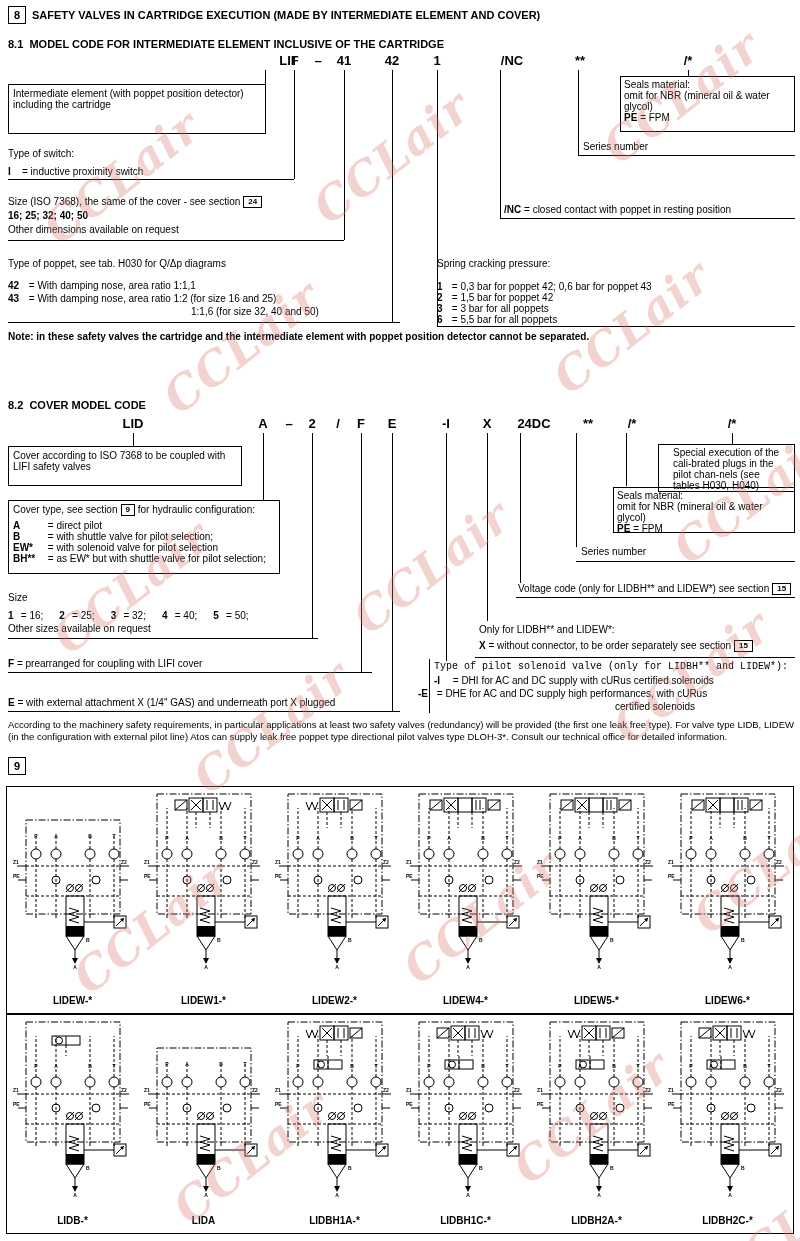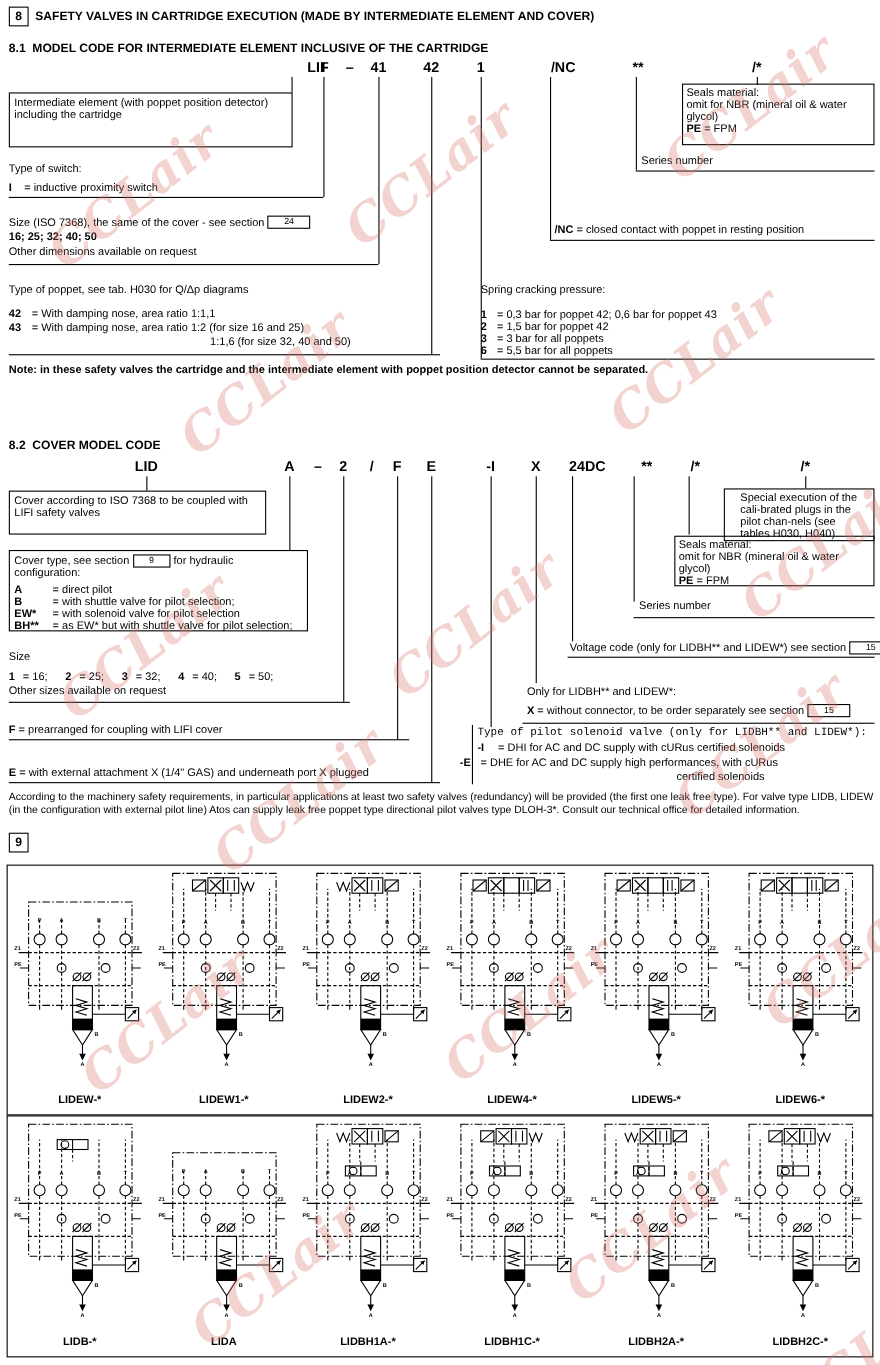--- a/index.html
+++ b/index.html
@@ -10,22 +10,22 @@
   .b{font-weight:bold;}
   .f9{font-size:9px;}
   .f95{font-size:9.5px;}
   .f11{font-size:11px;}
   .box{position:absolute;border:1px solid #000;font-size:10px;padding:3px 4px;box-sizing:border-box;}
   .vl{position:absolute;width:1px;background:#000;}
   .hl{position:absolute;height:1px;background:#000;}
   .code{position:absolute;font-weight:bold;font-size:13px;transform:translateX(-50%);white-space:nowrap;}
   .numbox{position:absolute;width:16px;height:16px;border:1.5px solid #000;font-weight:bold;
           font-size:11px;display:flex;align-items:center;justify-content:center;}
-  .ref{display:inline-block;border:1px solid #000;font-size:8px;line-height:10px;padding:0 14px;
-       vertical-align:1px;margin-left:3px;}
+  .ref{display:inline-block;border:1px solid #000;font-size:8px;line-height:10px;padding:0 4px;
+       vertical-align:1px;margin-left:3px;font-weight:bold;}
   .kv .k{display:inline-block;font-weight:bold;}
   .rowbox{position:absolute;border:1.5px solid #000;display:flex;}
   .cell{position:relative;flex:1;display:flex;flex-direction:column;align-items:center;}
   .cell svg{margin-top:5px;}
   .symlabel{position:absolute;bottom:7px;font-weight:bold;font-size:10px;}
   .wm{position:absolute;color:rgba(216,118,110,0.32);font-size:46px;font-weight:bold;font-style:italic;
       transform:rotate(-38deg);pointer-events:none;font-family:"DejaVu Serif", serif;z-index:50;
       letter-spacing:1px;}
   svg .st{fill:none;stroke:#000;stroke-width:1;}
   svg .dash{stroke-dasharray:3 2;}

